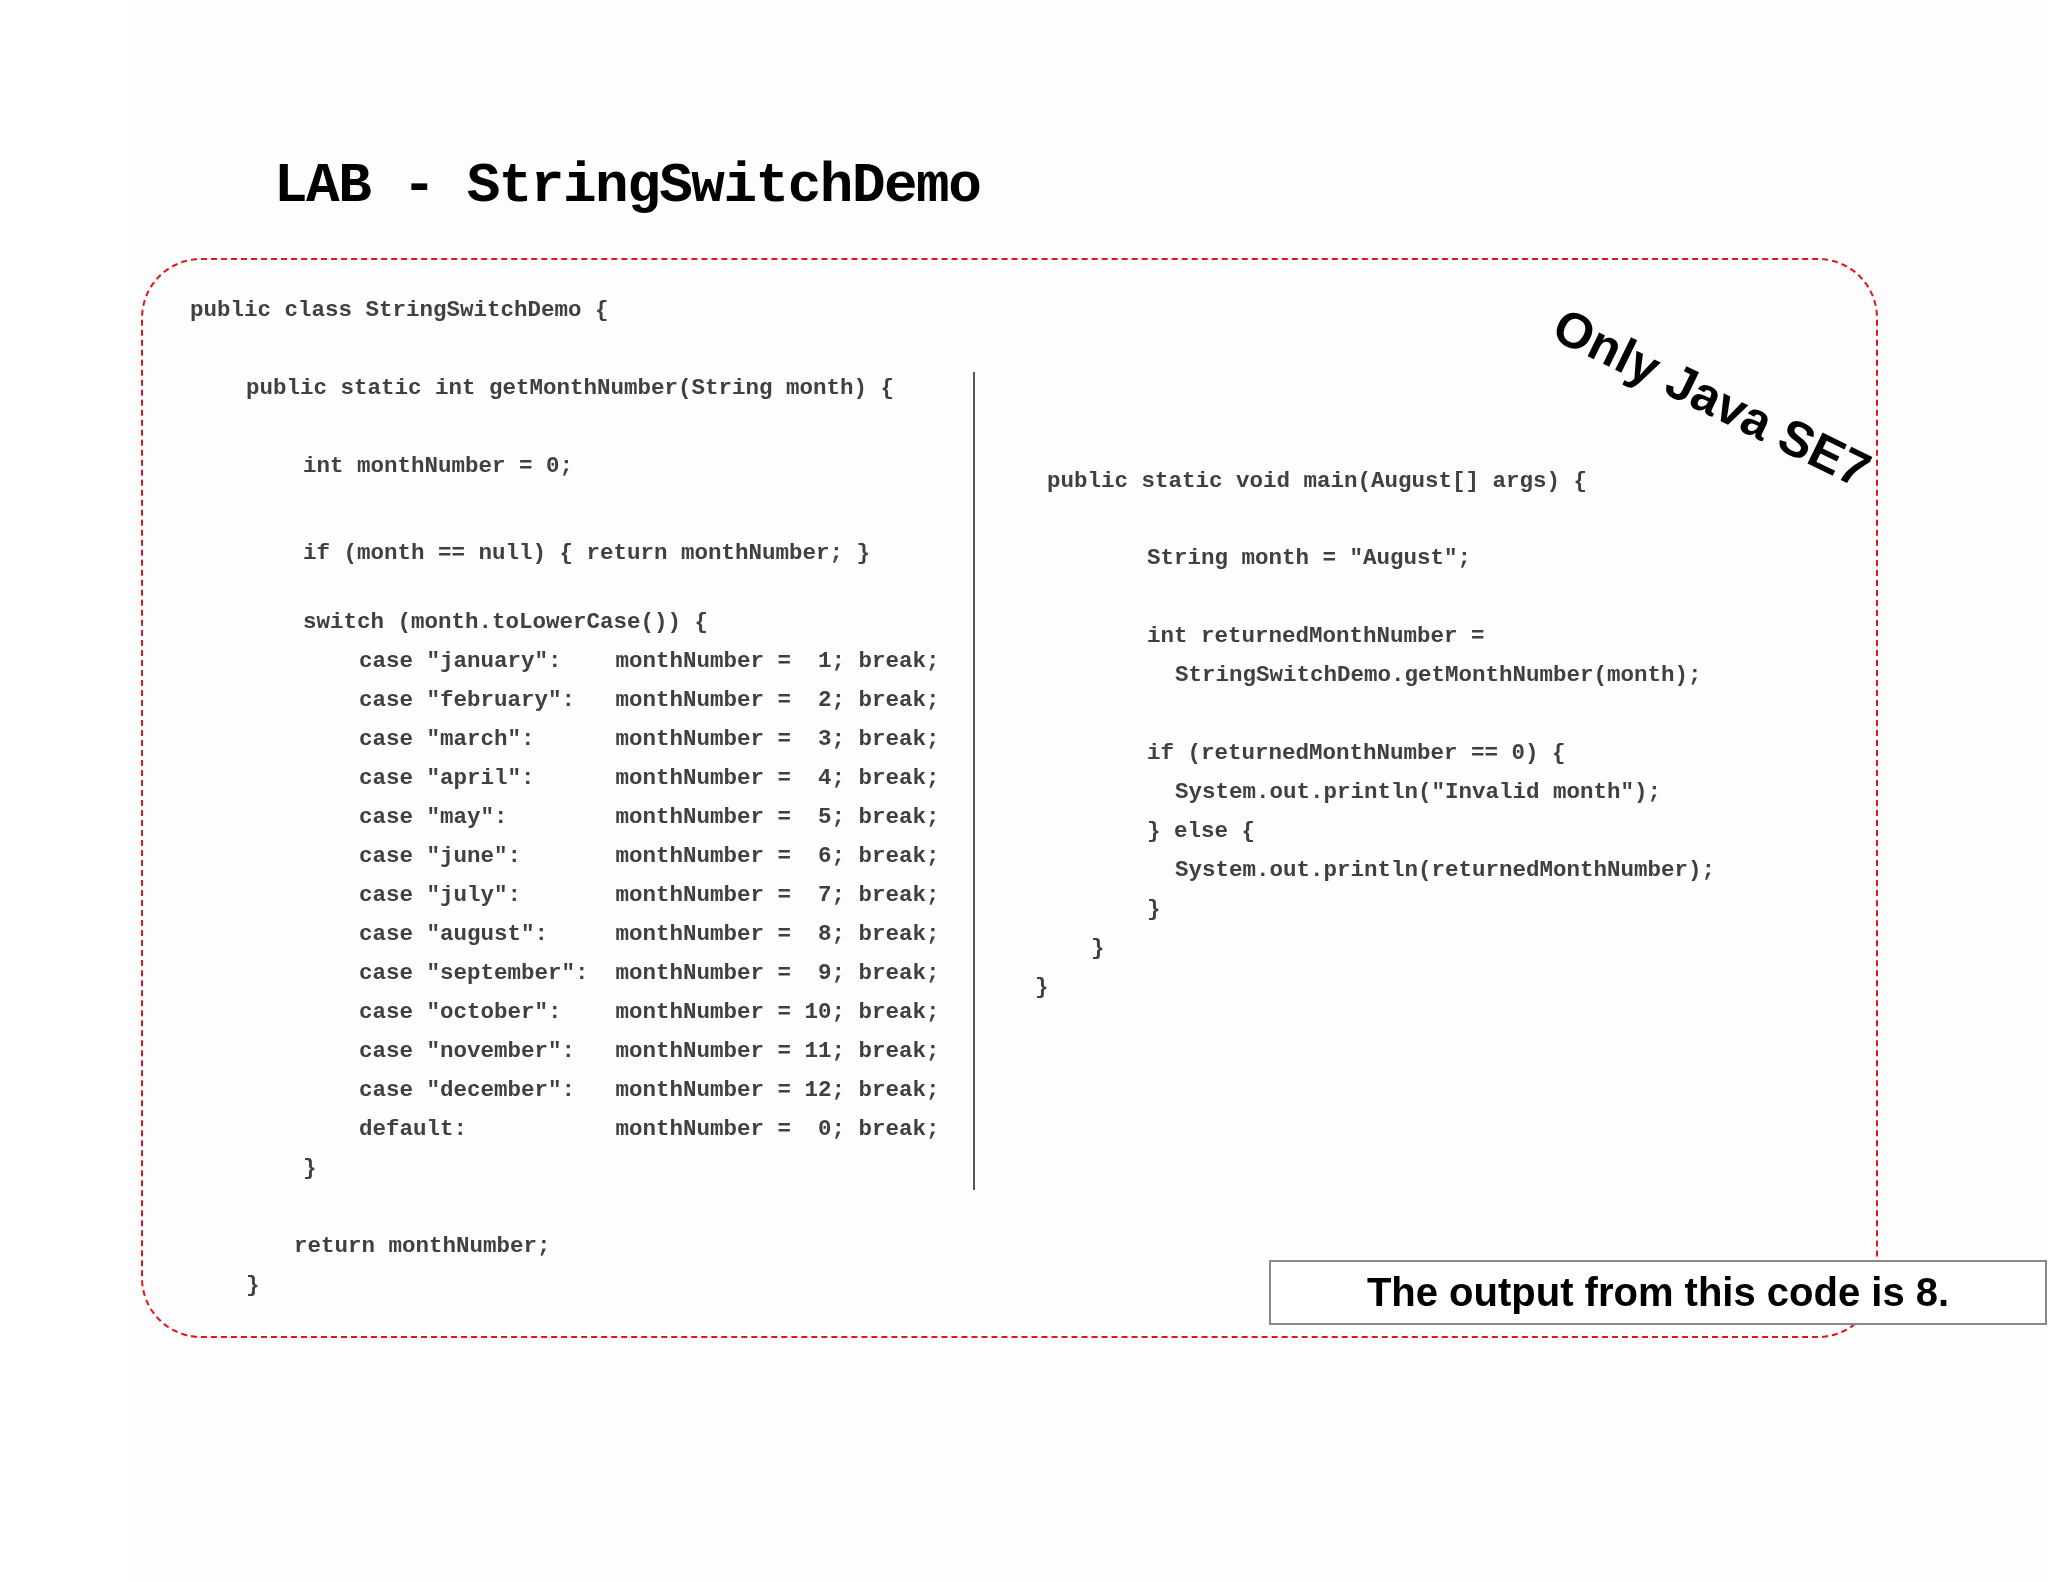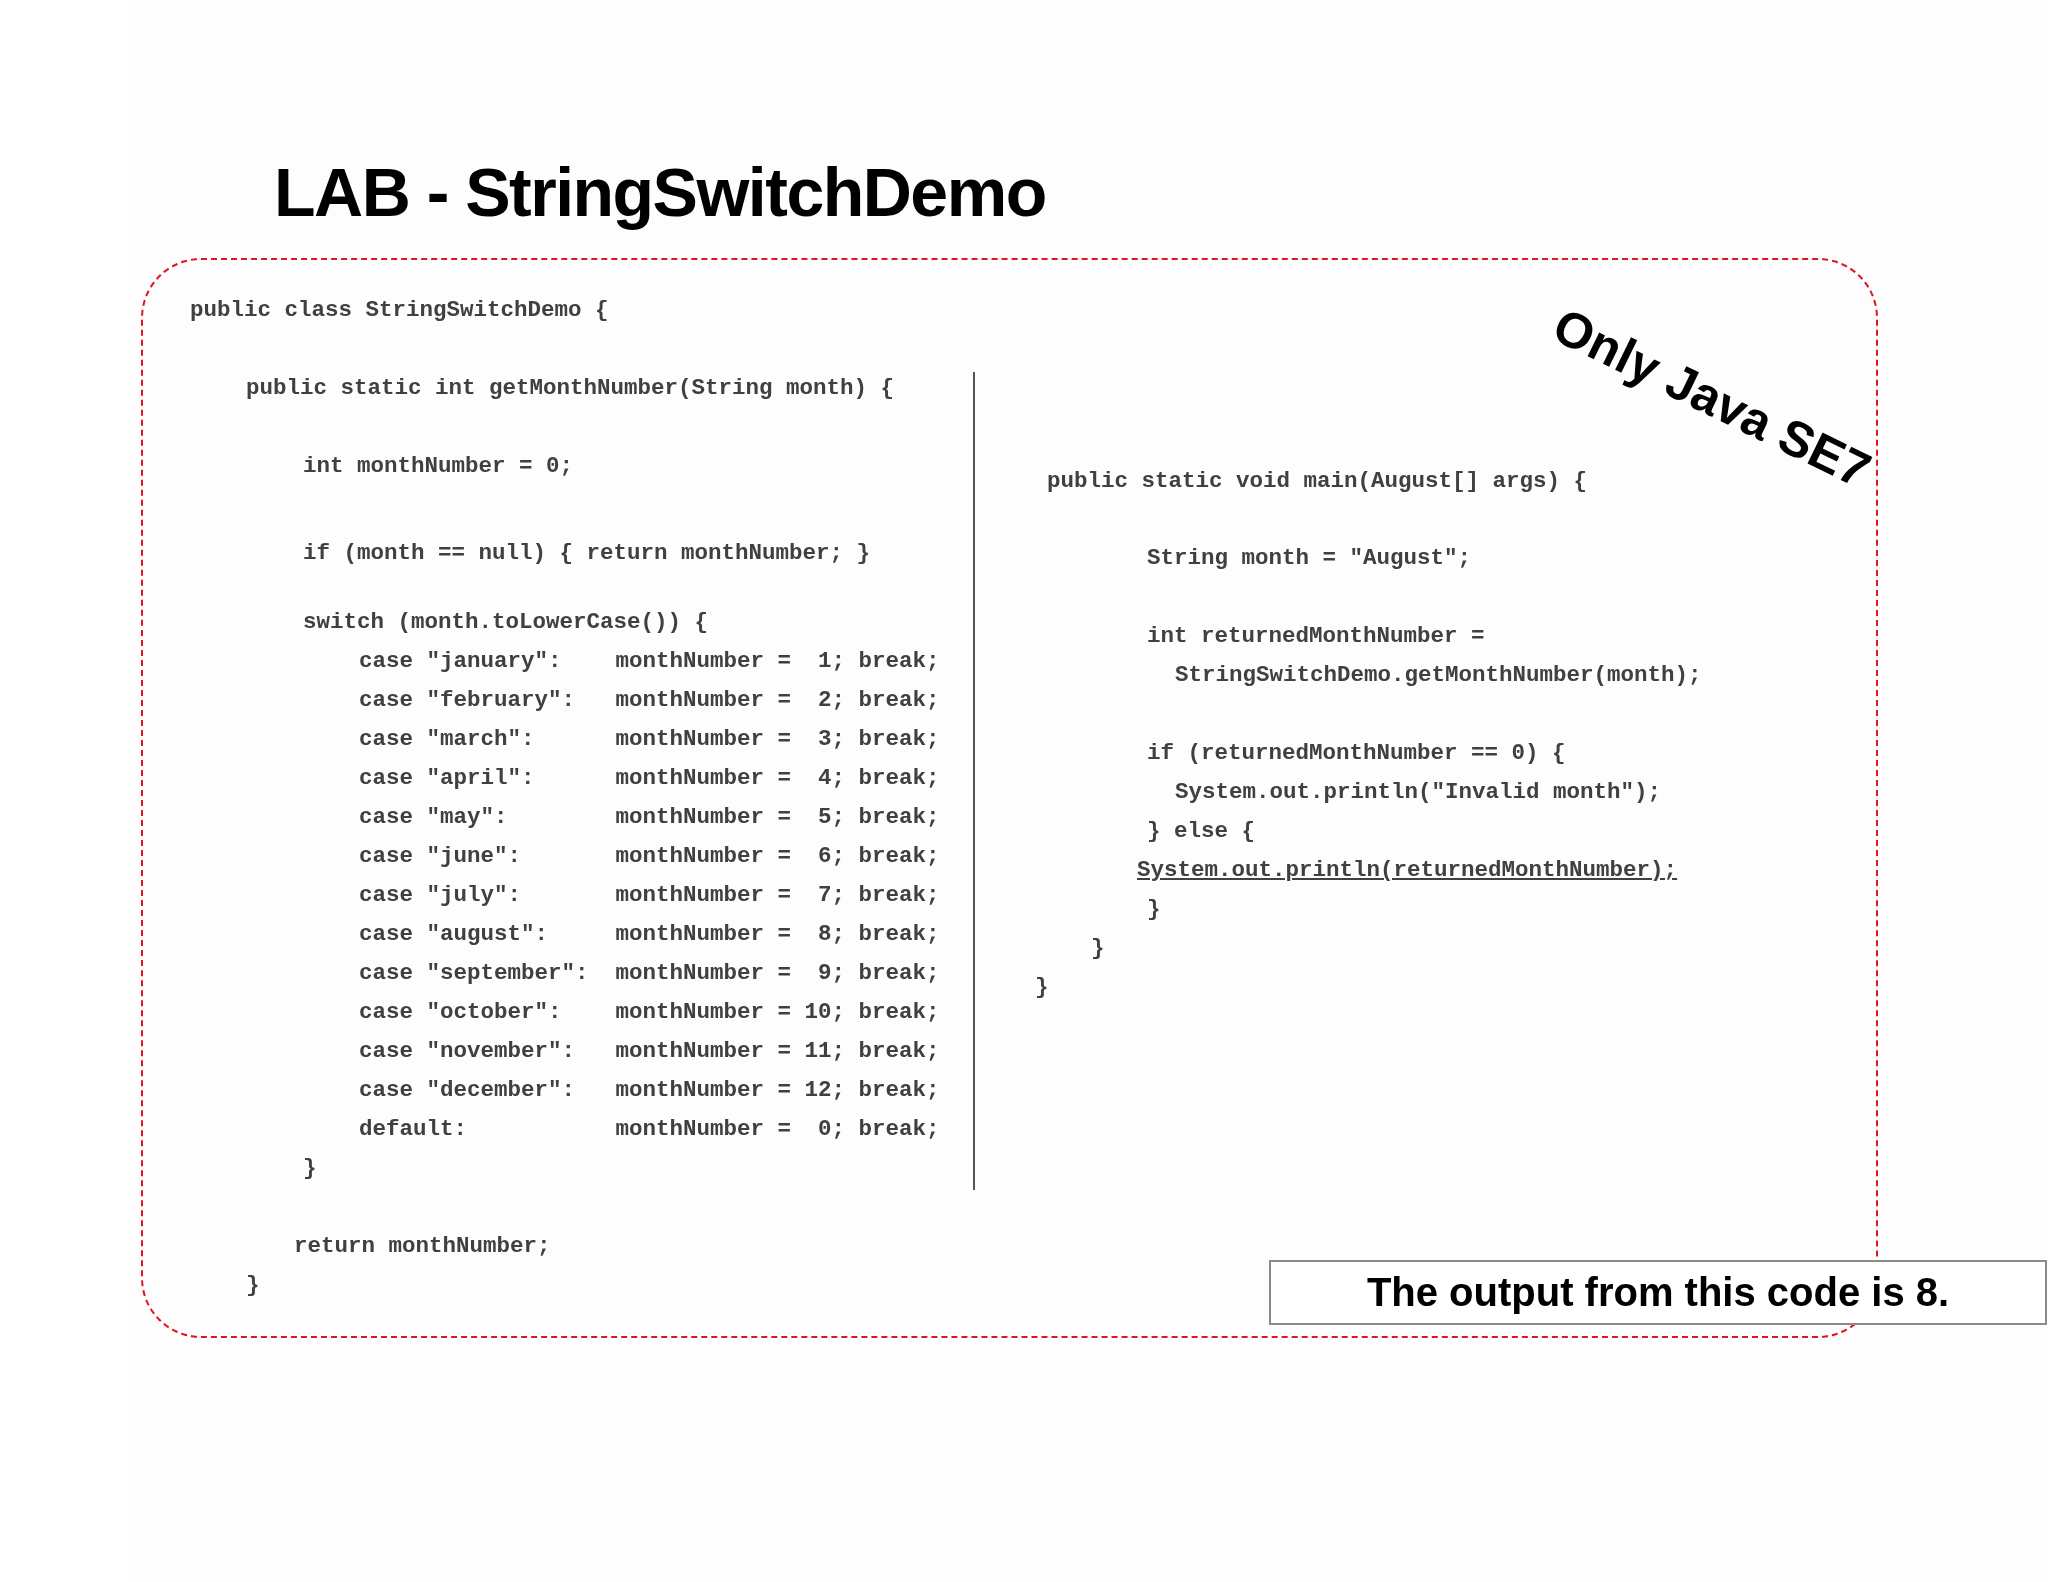--- a/index.html
+++ b/index.html
@@ -1,18 +1,18 @@
 <!DOCTYPE html>
 <html><head>
 <meta charset="utf-8">
 <style>
   html, body { margin:0; padding:0; }
   body { width:2048px; height:1582px; background:#ffffff; position:relative; overflow:hidden; }
   .tint { position:absolute; left:128px; top:0; width:1920px; height:1582px; background:#fdfdfd; }
-  .title { position:absolute; left:274px; top:158px; font-family:Liberation Sans, sans-serif; font-weight:bold; font-size:68px; letter-spacing:-1.5px; color:#000; white-space:nowrap; line-height:1; }
+  .title { position:absolute; left:274px; top:158px; font-family:Liberation Mono, monospace; font-weight:bold; font-size:56px; letter-spacing:-1.5px; color:#000; white-space:nowrap; line-height:1; }
   .frame { position:absolute; left:141px; top:258px; width:1737px; height:1080px; border:2px dashed #e0161e; border-radius:60px; box-sizing:border-box; }
   .divider { position:absolute; left:973px; top:372px; width:2px; height:818px; background:#555; }
   .code { position:absolute; font-family:"Liberation Mono", monospace; font-weight:bold; font-size:22.5px; color:#404040; white-space:pre; line-height:1; }
   .badge { position:absolute; left:1568px; top:300px; font-family:"Liberation Sans", sans-serif; font-weight:bold; font-size:50px; color:#000; white-space:nowrap; transform:rotate(26deg); transform-origin:left top; line-height:1; }
   .output-box { position:absolute; left:1269px; top:1260px; width:778px; height:65px; border:2px solid #8a8a8a; box-sizing:border-box; background:#fff; display:flex; align-items:center; justify-content:center; }
   .output-text { font-family:"Liberation Sans", sans-serif; font-weight:bold; font-size:40px; color:#000; white-space:nowrap; }
 </style>
 </head>
 <body>
 
@@ -48,21 +48,21 @@
     <div class="code" style="left: 246px; top: 1274px;">}</div>
   </div>
 <div id="right-code">
     <div class="code" style="left: 1047px; top: 470px;">public static void main(August[] args) {</div>
     <div class="code" style="left: 1147px; top: 547px;">String month = "August";</div>
     <div class="code" style="left: 1147px; top: 625px;">int returnedMonthNumber =</div>
     <div class="code" style="left: 1175px; top: 664px;">StringSwitchDemo.getMonthNumber(month);</div>
     <div class="code" style="left: 1147px; top: 742px;">if (returnedMonthNumber == 0) {</div>
     <div class="code" style="left: 1175px; top: 781px;">System.out.println("Invalid month");</div>
     <div class="code" style="left: 1147px; top: 820px;">} else {</div>
-    <div class="code" style="left: 1137px; top: 859px; text-decoration: underline;">System.out.println(returnedMonthNumber);</div>
+    <div class="code" style="left: 1175px; top: 859px;">System.out.println(returnedMonthNumber);</div>
     <div class="code" style="left: 1147px; top: 898px;">}</div>
     <div class="code" style="left: 1091px; top: 937px;">}</div>
     <div class="code" style="left: 1035px; top: 976px;">}</div>
   </div>
 
 <div class="badge">Only Java SE7</div>
 
 <div class="output-box">
   <span class="output-text">The output from this code is 8.</span>
 </div>

